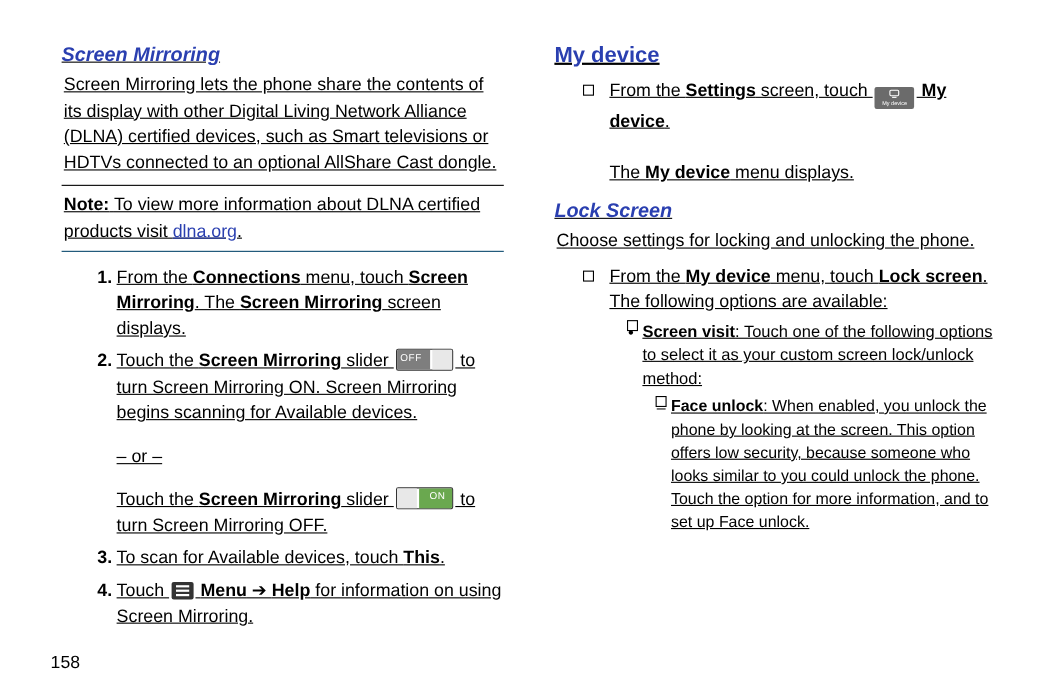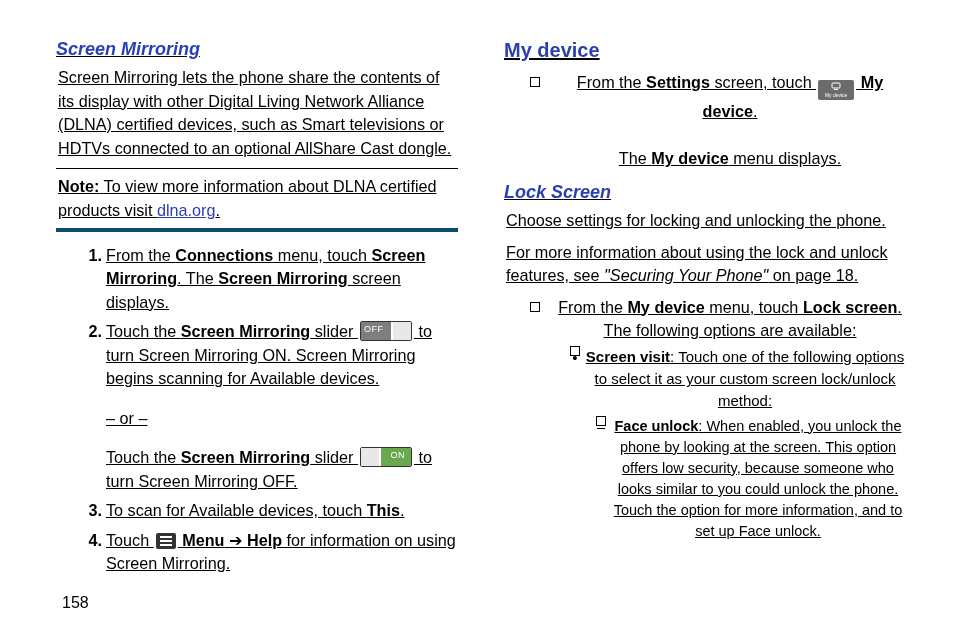--- a/index.html
+++ b/index.html
@@ -37,21 +37,21 @@
     color: #2a3fb0;
     font-weight: 700;
     font-size: 20px;
     margin: 0 0 6px 0;
     font-family: Arial, Helvetica, sans-serif;
     font-stretch: condensed;
   }
   .body-text { margin: 0 0 8px 2px; font-stretch: condensed; }
   .note-box {
     border-top: 1px solid #000;
-    border-bottom: 4px solid #0c4a6e;
+    border-bottom: 1px solid #0c4a6e;
     padding: 6px 2px;
     margin: 4px 0 12px 0;
     font-stretch: condensed;
   }
   a.link { color: #2a3fb0; text-decoration: underline; }
   ol.steps {
     list-style: none;
     padding: 0;
     margin: 0 0 0 26px;
     font-stretch: condensed;
@@ -72,21 +72,20 @@
   .sq-bullet {
     list-style: none;
     padding: 0;
     margin: 0 0 0 26px;
     font-stretch: condensed;
   }
   .sq-bullet li {
     position: relative;
     padding-left: 24px;
     margin-bottom: 6px;
-    text-align: center;
   }
   .sq-bullet li::before {
     content: "";
     position: absolute;
     left: 0;
     top: 6px;
     width: 8px;
     height: 8px;
     border: 1.5px solid #000;
   }
@@ -121,21 +120,21 @@
   .dash-sub li::before {
     content: "–";
     position: absolute;
     left: 0;
     top: 0;
   }
   b { font-weight: 700; }
   em.ref { font-style: italic; }
   .page-num {
     position: absolute;
-    left: 62px;
+    left: 46px;
     bottom: 24px;
     font-size: 16px;
     font-stretch: condensed;
   }
   
   .slider {
     display: inline-block;
     vertical-align: -4px;
     width: 50px;
     height: 18px;
@@ -274,23 +273,20 @@
           </svg>
         <span class="lbl">My device</span>
       </span><b> My device</b><span>.</span>
       <div style="margin-top:24px"><span>The </span><b>My device</b><span> menu displays.</span></div>
     </li>
   </ul>
 
   <h2 class="blue-italic" style="margin-top:8px">Lock Screen</h2>
 
   <p class="body-text">Choose settings for locking and unlocking the phone.</p>
-  <p class="body-text">
-    <span>For more information about using the lock and unlock features, see </span><em class="ref">"Securing Your Phone"</em><span> on page 18.</span>
-  </p>
 
   <ul class="sq-bullet">
     <li>
       <span>From the </span><b>My device</b><span> menu, touch </span><b>Lock screen</b><span>. The following options are available:</span>
       <ul class="dot-sub">
         <li>
           <b>Screen visit</b><span>: Touch one of the following options to select it as your custom screen lock/unlock method:</span>
           <ul class="dash-sub">
             <li><b>Face unlock</b><span>: When enabled, you unlock the phone by looking at the screen. This option offers low security, because someone who looks similar to you could unlock the phone. Touch the option for more information, and to set up Face unlock.</span></li>
           </ul>

